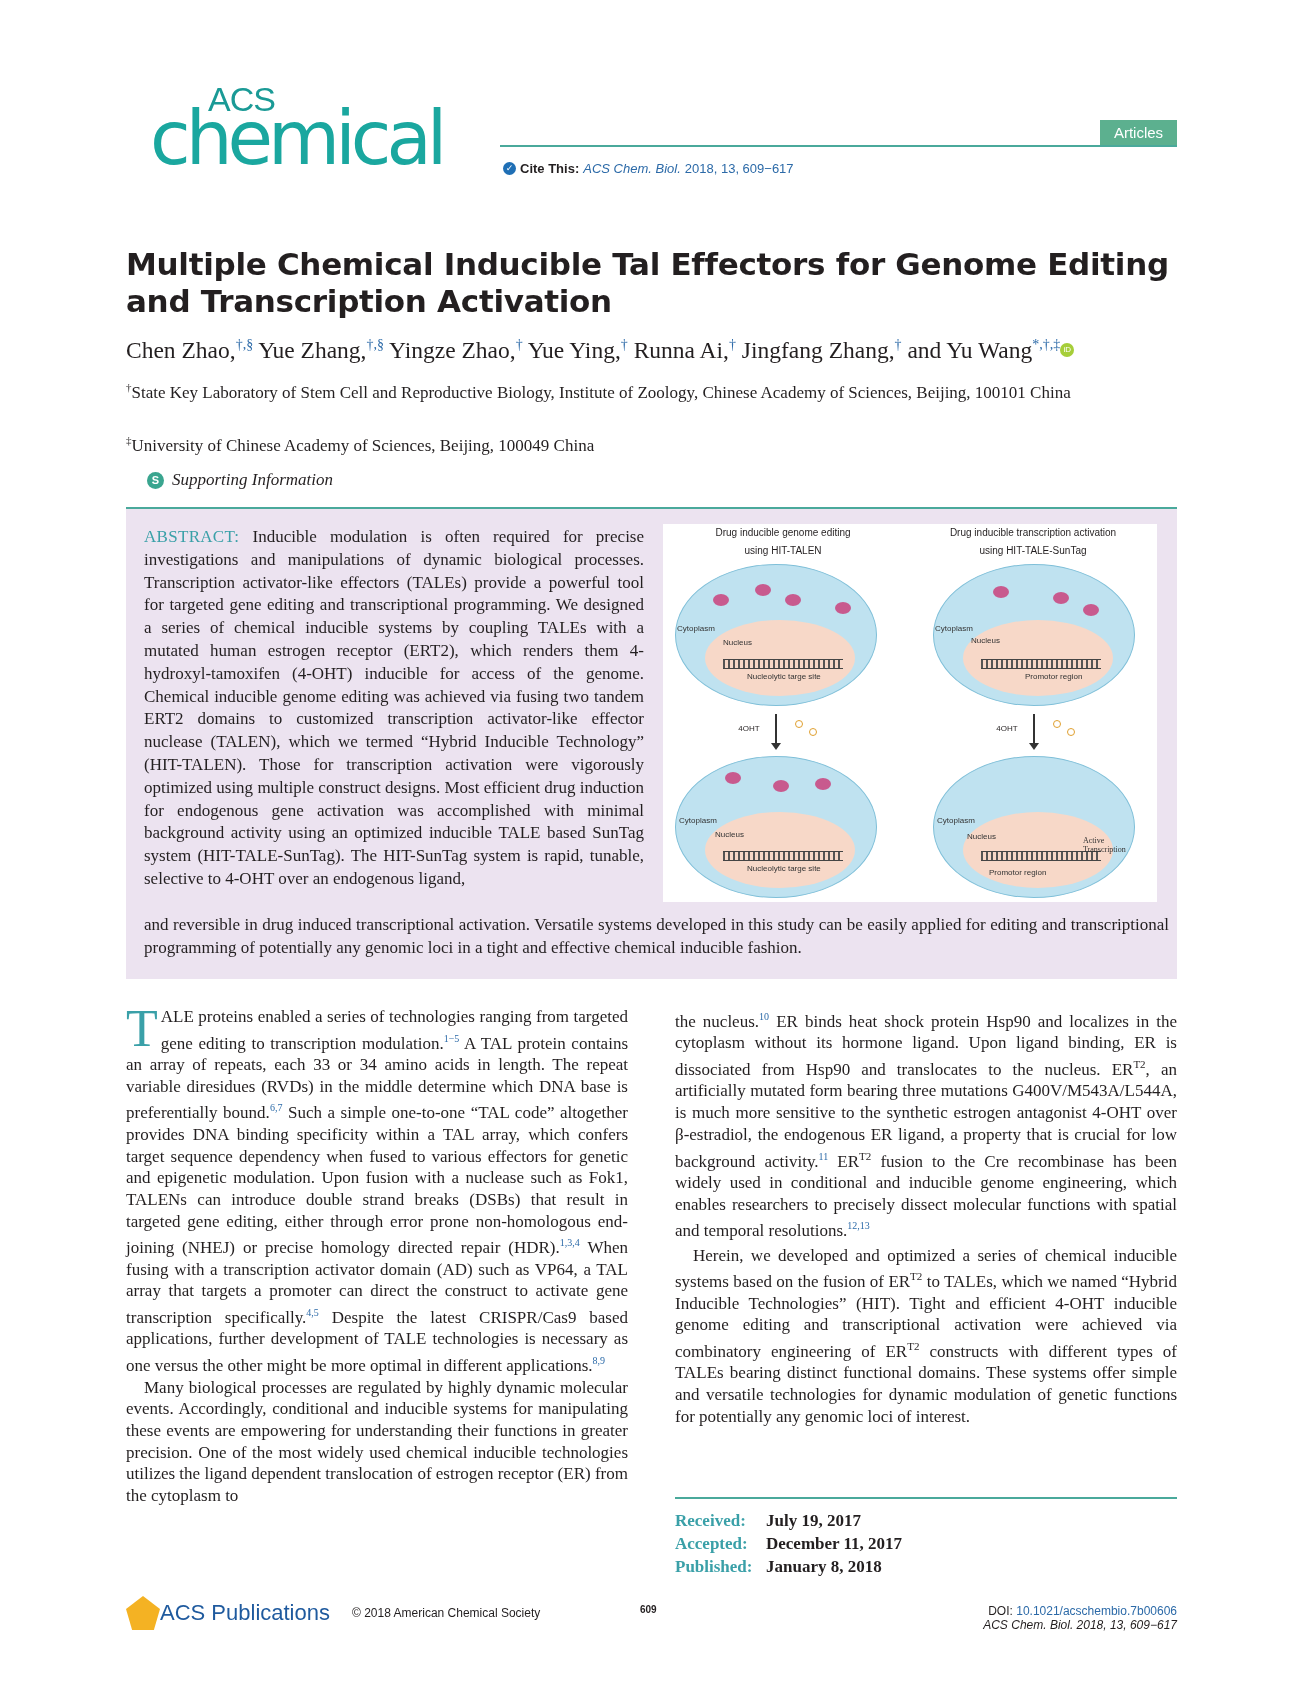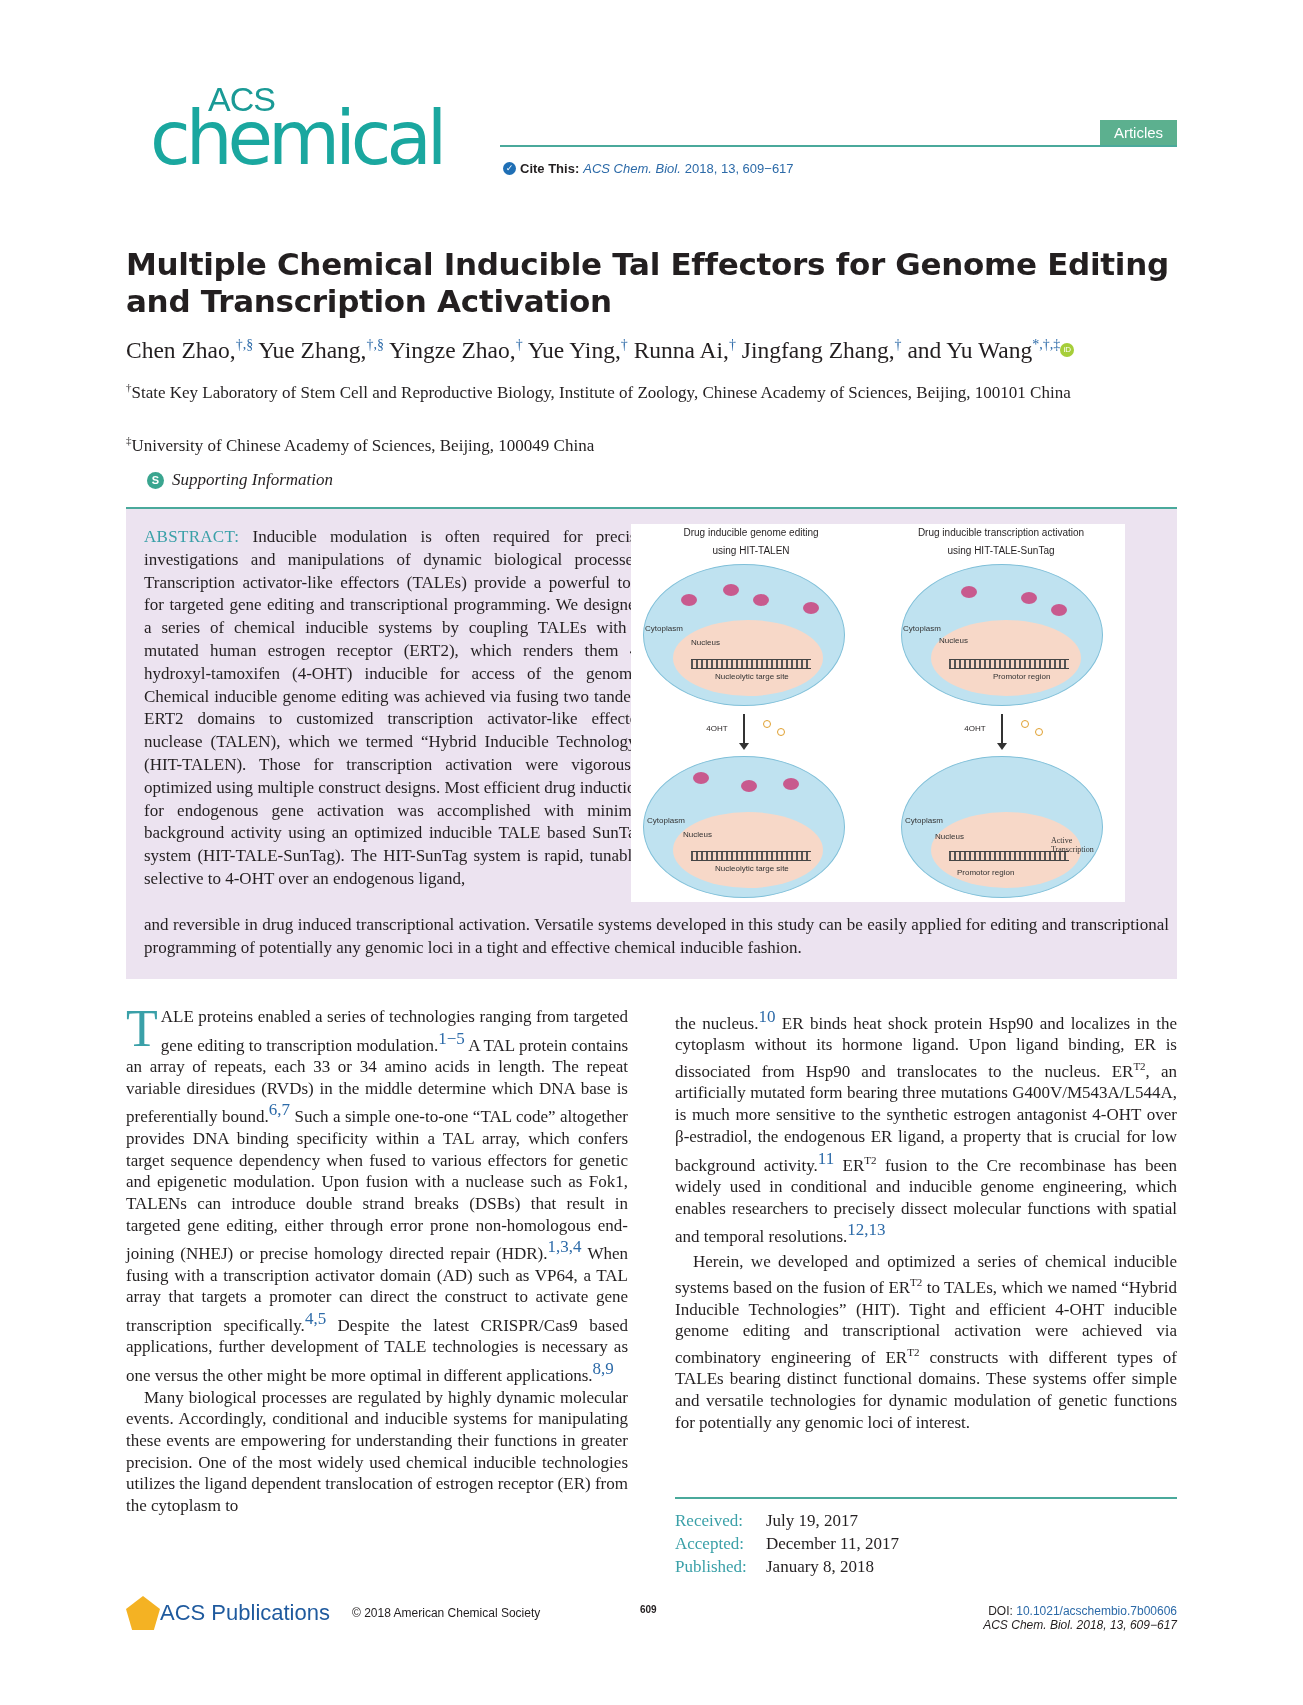--- a/index.html
+++ b/index.html
@@ -34,45 +34,45 @@
   .affil { left:126px; width:1060px; font-size:17px; line-height:22px; }
   .affil sup { font-size:11px; }
   .supp { left:147px; top:470px; font-size:17px; font-style:italic; display:flex; align-items:center; gap:8px; }
   .supp .s-icon { width:17px; height:17px; border-radius:50%; background:#3aa58f; color:#fff; font-style:normal; font-family:"Liberation Sans",sans-serif; font-size:11px; font-weight:bold; text-align:center; line-height:17px; }
 
   
   .abstract-box { left:126px; top:507px; width:1051px; height:470px; background:#ece3f0; border-top:2px solid #4aa99b; }
   .abstract-text { left:144px; top:526px; width:500px; font-size:17px; line-height:22.8px; text-align:justify; }
   .abstract-text .label { color:#3aa0a8; font-weight:normal; letter-spacing:0.3px; }
   .abstract-tail { left:144px; top:914px; width:1025px; font-size:17px; line-height:22.8px; text-align:justify; }
-  .toc { left:631px; top:524px; width:494px; height:378px; background:#ffffff; }
+  .toc { left:663px; top:524px; width:494px; height:378px; background:#ffffff; }
   .toc .cap { position:absolute; font-family:"Liberation Sans", sans-serif; font-size:10px; color:#231f20; text-align:center; }
   .cell { position:absolute; width:200px; height:140px; }
   .cell .outer { position:absolute; left:0; top:0; width:200px; height:140px; border-radius:50%; background:#bfe2f0; border:1px solid #7fbfd8; }
   .cell .nuc { position:absolute; left:30px; top:56px; width:150px; height:76px; border-radius:50%; background:#f7d8c8; }
   .cell .lbl { position:absolute; font-family:"Liberation Sans", sans-serif; font-size:8px; color:#333; }
   .cell .dna { position:absolute; left:48px; top:95px; width:120px; height:8px;
                background:repeating-linear-gradient(90deg,#555 0 2px,#f7d8c8 2px 5px); border-top:1px solid #444; border-bottom:1px solid #444; }
   .hsp { position:absolute; width:16px; height:12px; border-radius:50%; background:#c85a8e; }
   .arrow { position:absolute; width:2px; height:30px; background:#333; }
   .arrow::after { content:""; position:absolute; left:-4px; bottom:-6px; border-left:5px solid transparent; border-right:5px solid transparent; border-top:7px solid #333; }
   .drug { position:absolute; width:6px; height:6px; border-radius:50%; border:1px solid #e0a030; }
 
   
   .col { font-size:17px; line-height:21.7px; text-align:justify; color:#231f20; }
   .col p { margin:0; }
   .col .indent { text-indent:18px; }
-  .col sup { color:#2c6aa8; font-size:17px; }
+  .col sup { color:#2c6aa8; font-size:10px; }
   .col .plain-sup { color:#231f20; font-size:11px; }
   .dropcap { float:left; font-size:52px; line-height:42px; color:#3aa0a8; margin-right:3px; margin-top:2px; font-family:"Liberation Serif", serif; }
   .col-left { left:126px; top:1006px; width:502px; }
   .col-right { left:675px; top:1006px; width:502px; }
 
   .dates-rule { left:675px; top:1497px; width:502px; height:2px; background:#4aa99b; }
-  .dates { left:675px; top:1509px; font-size:17px; line-height:23px; }
+  .dates { left:675px; top:1509px; font-size:17px; line-height:23px;font-weight:bold; }
   .dates .k { color:#3aa0a8; display:inline-block; width:91px; }
 
   
   .footer-logo { left:126px; top:1596px; display:flex; align-items:center; }
   .footer-logo .pent { width:34px; height:34px; background:#f4b223; clip-path:polygon(50% 0,100% 38%,82% 100%,18% 100%,0 38%); position:relative; }
   .footer-logo .txt { font-family:"Liberation Sans", sans-serif; font-size:22px; color:#1f5a9e; }
   .footer-copy { left:352px; top:1606px; font-family:"Liberation Sans", sans-serif; font-size:12px; }
   .footer-page { left:640px; top:1604px; font-family:"Liberation Sans", sans-serif; font-size:10px; font-weight:bold; }
   .footer-doi { left:980px; top:1604px; width:197px; text-align:right; font-family:"Liberation Sans", sans-serif; font-size:12px; line-height:14px; }
   .footer-doi .link { color:#2c6aa8; }

